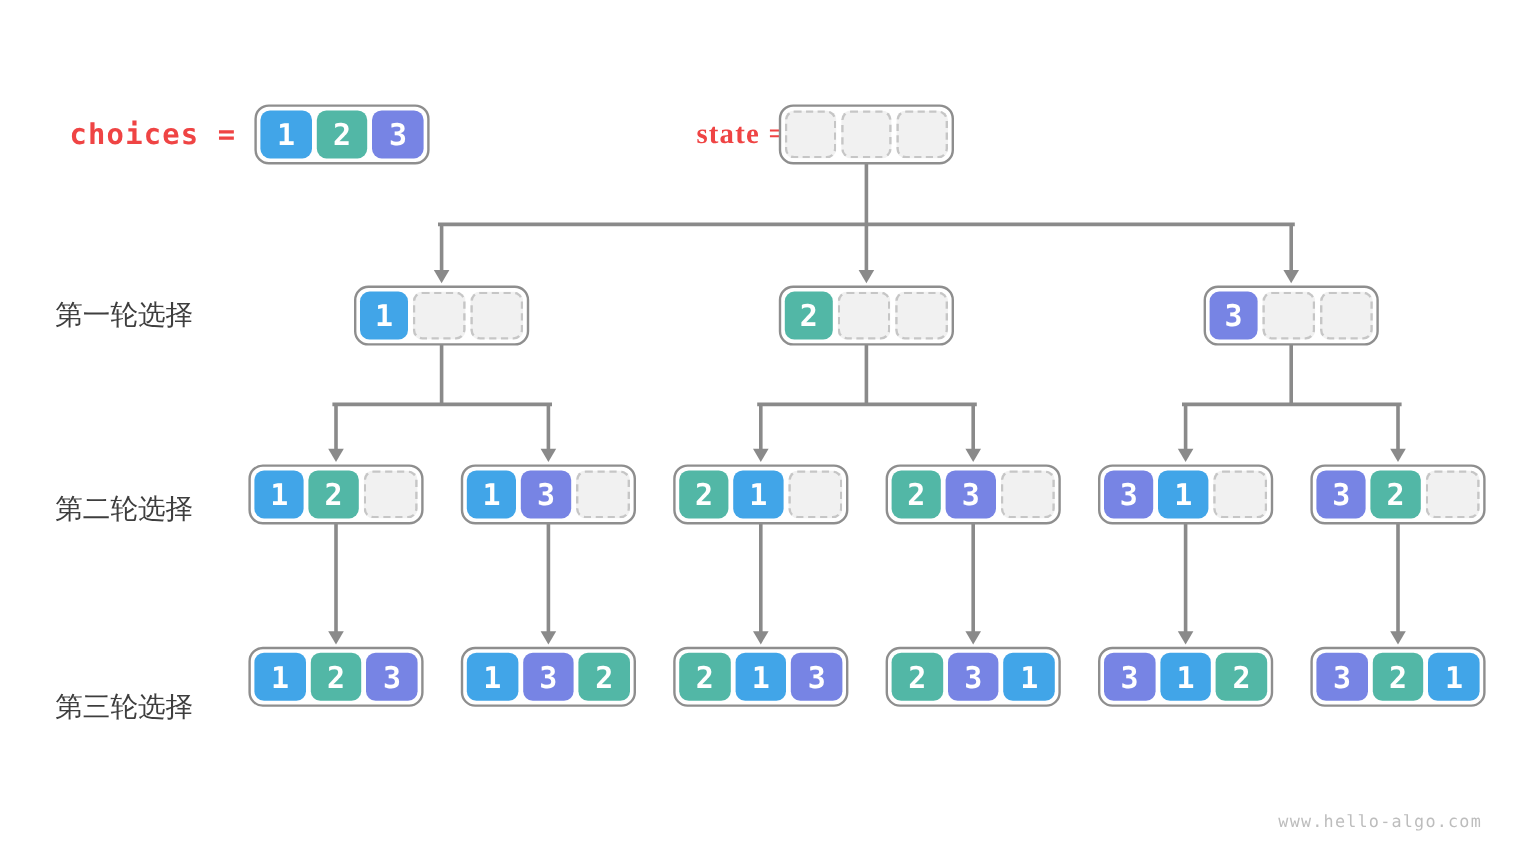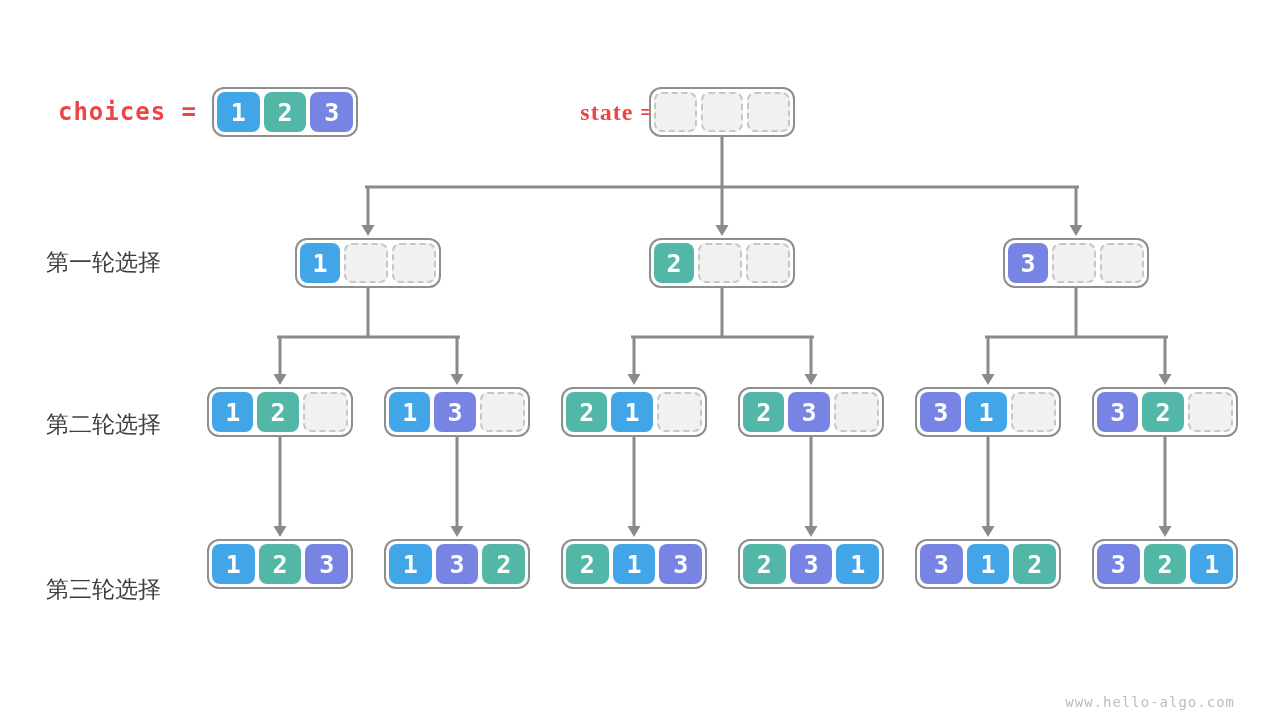--- a/index.html
+++ b/index.html
@@ -68,21 +68,20 @@
   }
 
   .watermark {
     position: absolute;
     top: 677px;
     right: 45px;
     font-family: "DejaVu Sans Mono", monospace;
     font-size: 14px;
     color: #bdbdbd;
     letter-spacing: 1px;
-    margin-top: 17px;
   }
 </style>
 </head>
 <body>
 
 <div class="canvas">
 
   <svg class="connectors" width="1280" height="720" viewBox="0 0 1280 720">
 
     <g>

